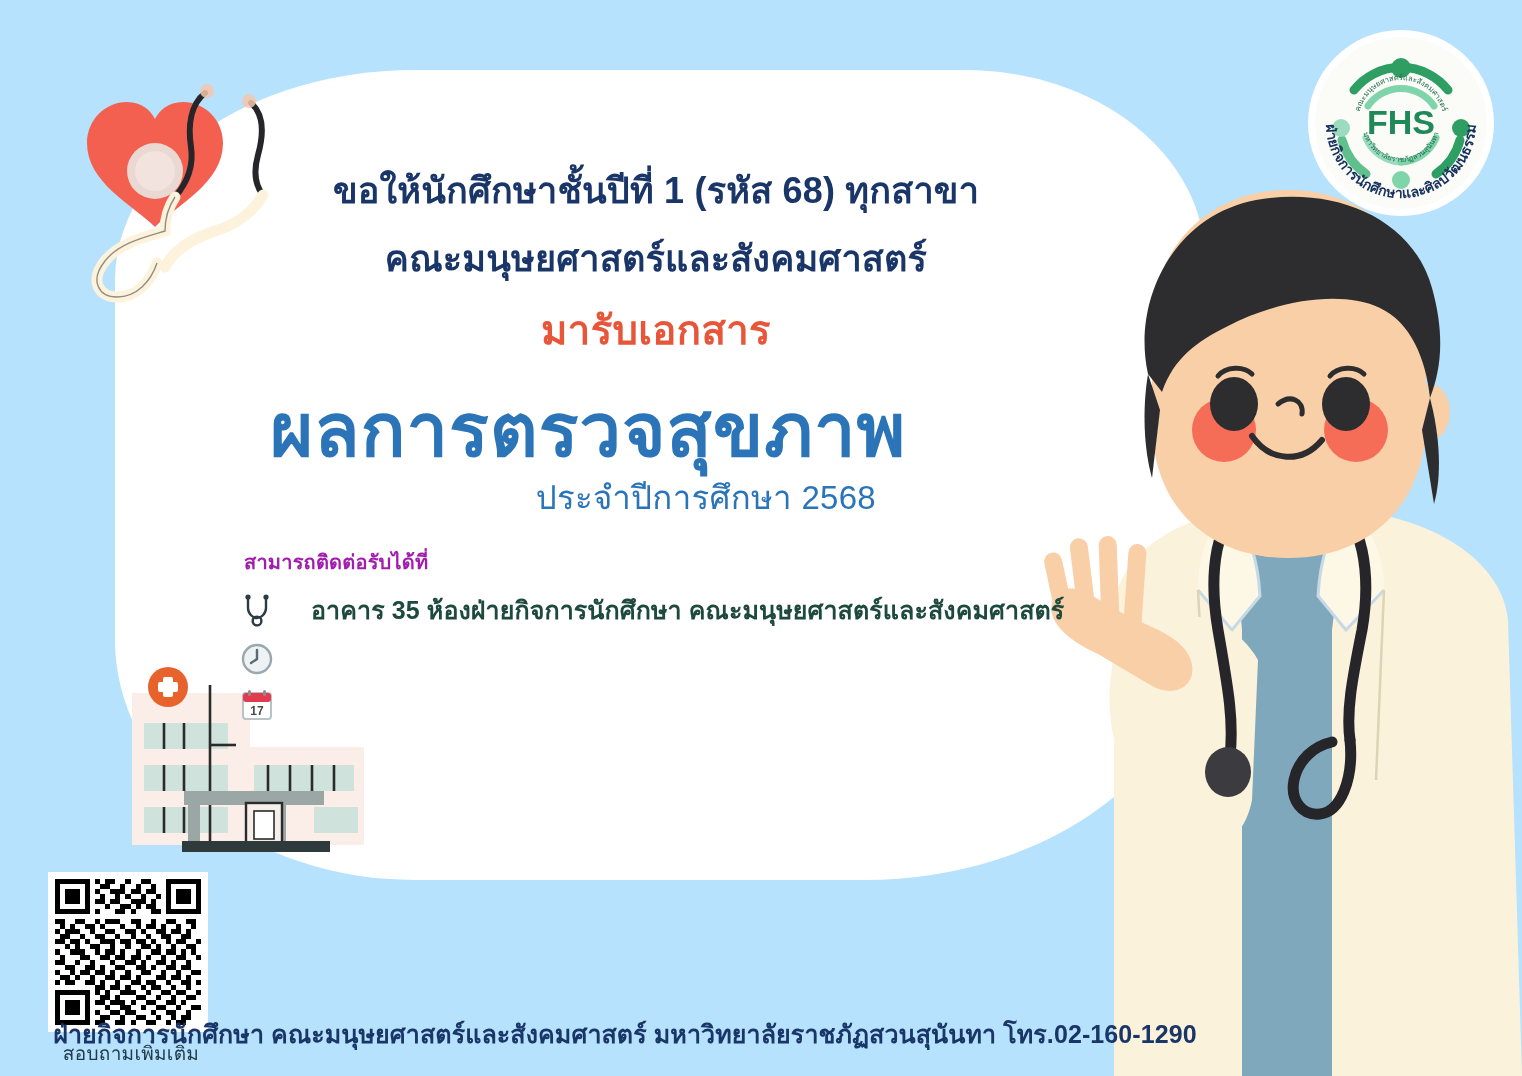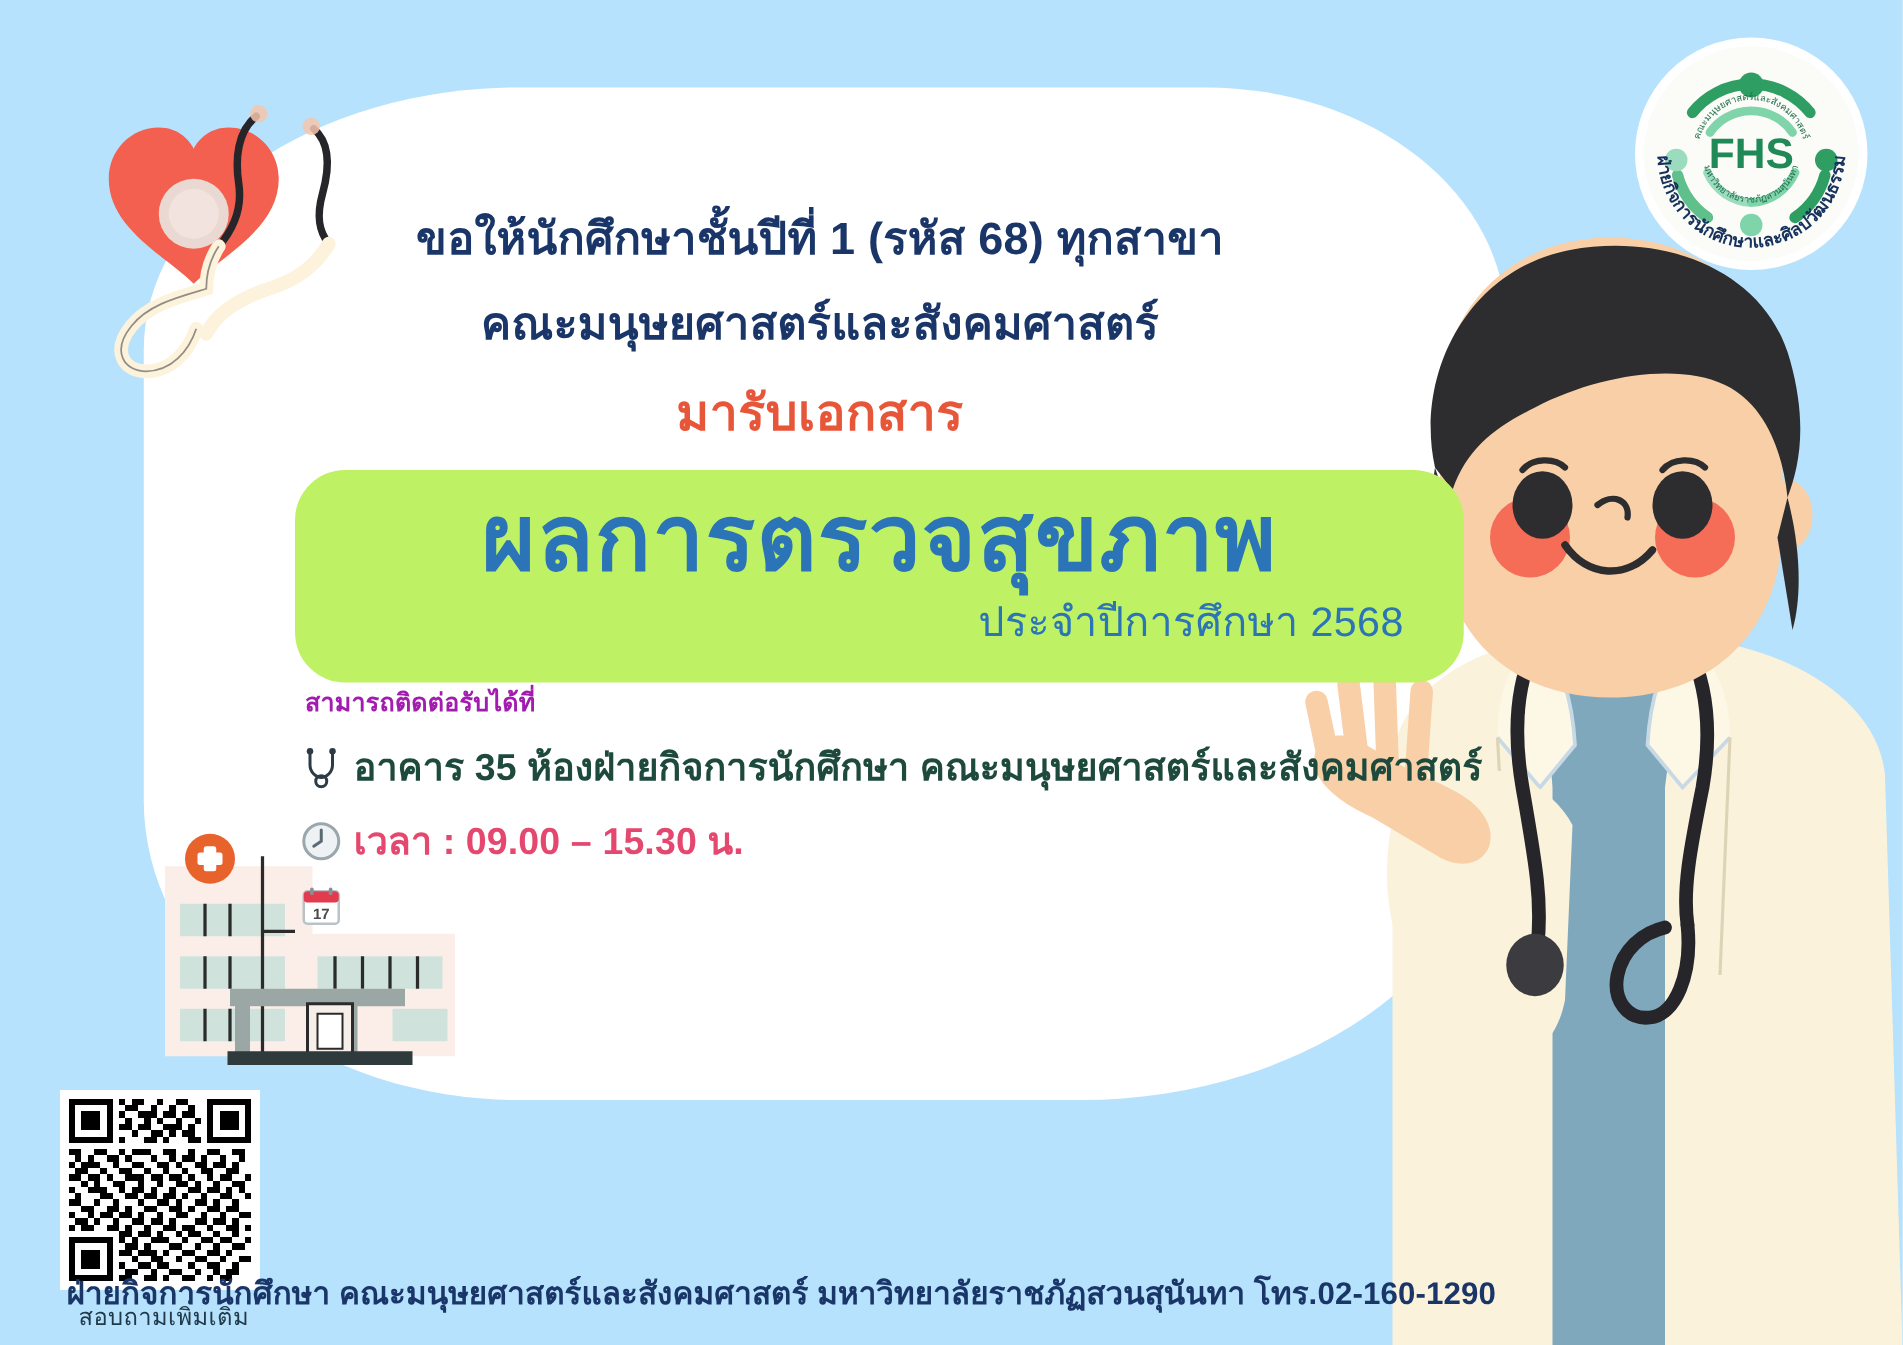--- a/index.html
+++ b/index.html
@@ -69,22 +69,22 @@
   .head-orange {
     margin-top:16px;
     font-size:40px; font-weight:bold;
     color:#e8563a; text-align:center;
     letter-spacing:.4px;
     white-space:nowrap;
   }
 
   .pill {
     margin-top:14px;
-    width:935px; min-height:170px;
-    background:#bef264;
+    width:688px; min-height:170px;
+    background:#ffffff;
     border-radius:40px;
     padding:14px 34px 16px 34px;
     position:relative;
   }
   .pill-title {
     font-size:74px; font-weight:bold;
     color:#2b74b8; text-align:center;
     line-height:1.12; letter-spacing:1px;
     white-space:nowrap;
   }
@@ -101,21 +101,21 @@
     color:#a21caf; letter-spacing:.2px;
     padding-left:8px;
     white-space:nowrap;
   }
   .info-row {
     display:flex; align-items:center;
     margin-top:12px; padding-left:4px;
     gap:9px;
   }
   .info-icon { width:34px; height:34px; flex:0 0 34px; display:block; }
-  .info-text { font-size:30px; font-weight:bold; letter-spacing:.1px; white-space:nowrap; }
+  .info-text { font-size:25px; font-weight:bold; letter-spacing:.1px; white-space:nowrap;margin-left:28px; }
   .c-green { color:#1e4a3d; }
   .c-pink  { color:#e5486e; }
 
   
   .footer {
     position:absolute; left:0; bottom:22px;
     width:1250px; text-align:center; z-index:10;
   }
   .footer-text {
     display:inline-block;
@@ -521,21 +521,20 @@
       <span class="info-text c-green">อาคาร 35 ห้องฝ่ายกิจการนักศึกษา คณะมนุษยศาสตร์และสังคมศาสตร์</span>
     </div>
 
     <div class="info-row">
       <span class="info-icon">
         <svg viewBox="0 0 34 34" width="34" height="34">
           <circle cx="17" cy="17" r="14" fill="#eef2f4" stroke="#9aa7ad" stroke-width="2.4"></circle>
           <path d="M17 8 L17 17 L11 21" fill="none" stroke="#5a6a72" stroke-width="2.4" stroke-linecap="round"></path>
         </svg>
       </span>
-      <span class="info-text c-pink">เวลา : 09.00 – 15.30 น.</span>
     </div>
 
     <div class="info-row">
       <span class="info-icon">
         <svg viewBox="0 0 34 34" width="34" height="34">
           <rect x="3" y="5" width="28" height="26" rx="3" fill="#ffffff" stroke="#b9c3c7" stroke-width="2"></rect>
           <rect x="3" y="5" width="28" height="9" rx="3" fill="#e23b4e"></rect>
           <rect x="8" y="2" width="3" height="6" rx="1.5" fill="#8e8e92"></rect>
           <rect x="23" y="2" width="3" height="6" rx="1.5" fill="#8e8e92"></rect>
           <text x="17" y="27" font-size="12" font-weight="bold" fill="#4a4a4e" text-anchor="middle" font-family="Liberation Sans, sans-serif">17</text>

